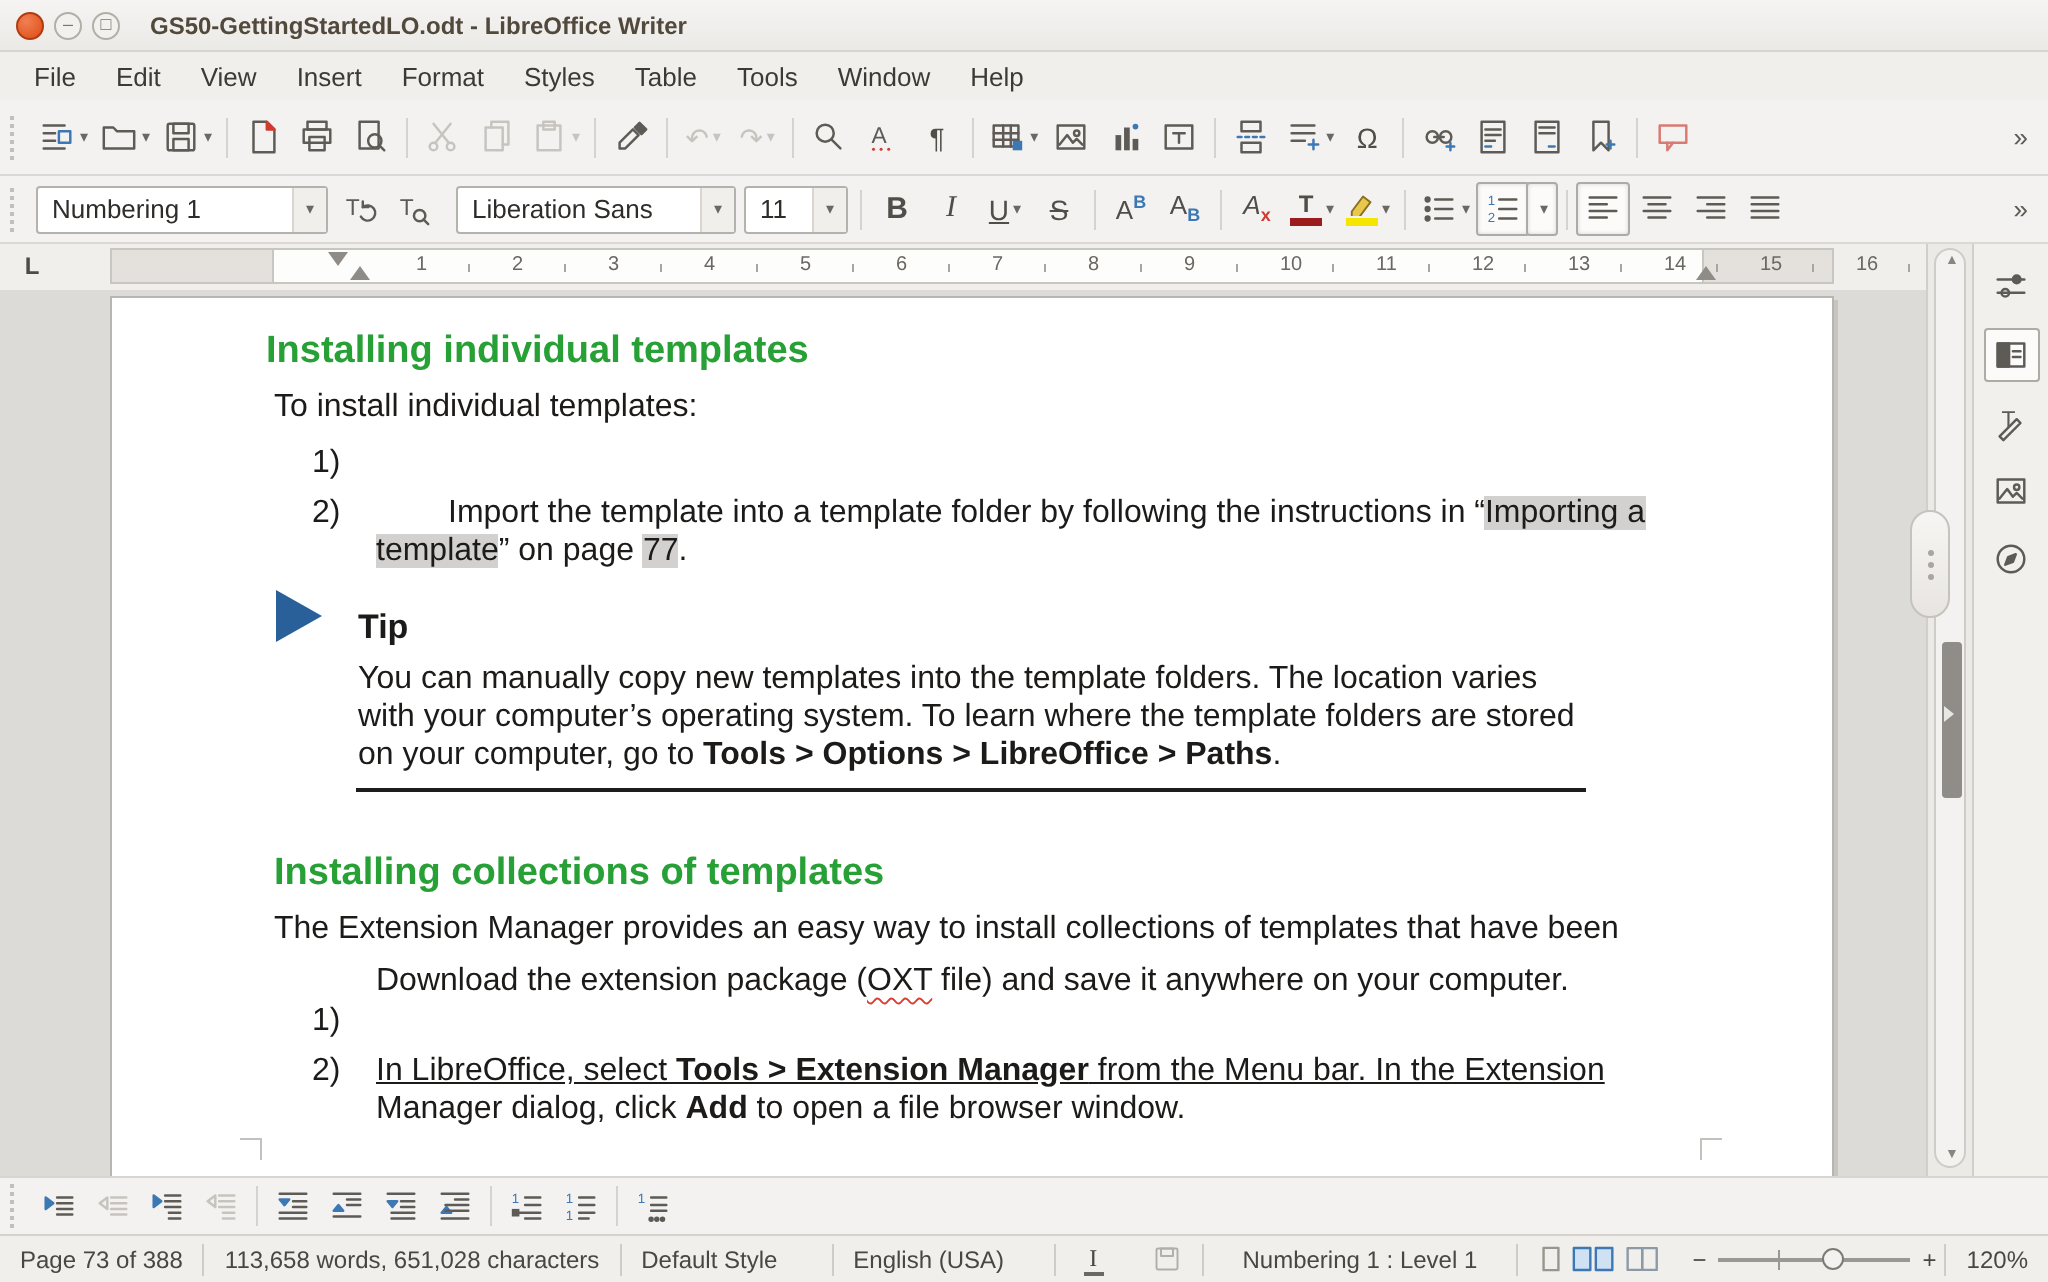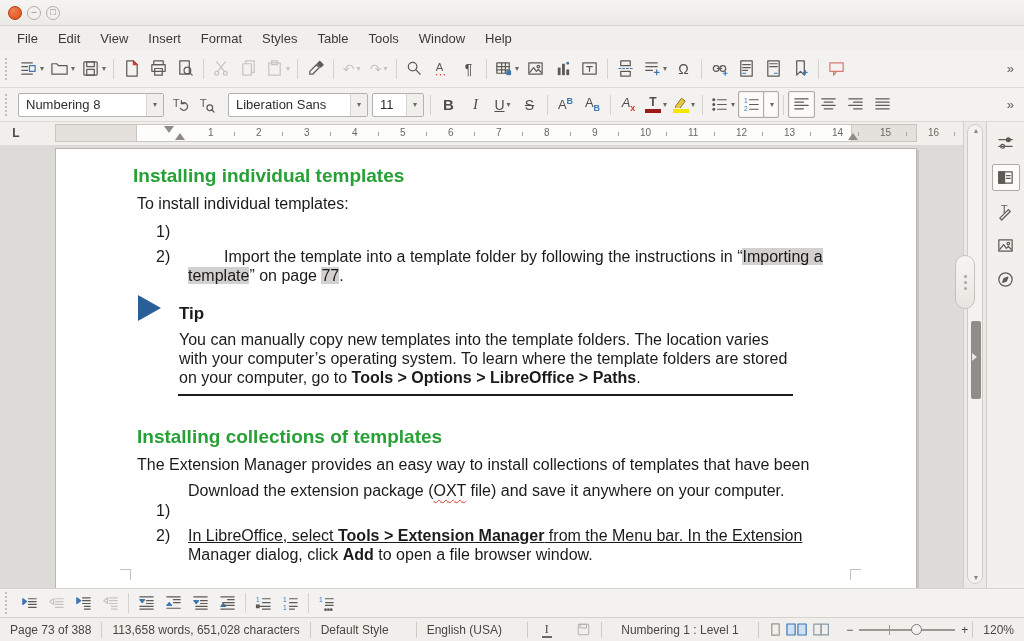--- a/index.html
+++ b/index.html
@@ -119,20 +119,21 @@
   .zmark { position:absolute; left:30px; top:-4px; width:1px; height:10px; background:#9b9792; }
   .viewic { display:flex; gap:4px; align-items:center; }
 </style>
 </head>
 <body>
 
 <div class="titlebar">
   <div class="winbtn close"></div>
   <div class="winbtn">–</div>
   <div class="winbtn">□</div>
+  <div class="titletext">GS50-GettingStartedLO.odt - LibreOffice Writer</div>
 </div>
 
 <div class="menubar">
   <div class="menuitem">File</div>
   <div class="menuitem">Edit</div>
   <div class="menuitem">View</div>
   <div class="menuitem">Insert</div>
   <div class="menuitem">Format</div>
   <div class="menuitem">Styles</div>
   <div class="menuitem">Table</div>
@@ -335,21 +336,21 @@
   </div>
 
   <div class="spacer"></div>
   <div class="overflow">»</div>
 </div>
 
 <div class="toolbar tb2">
   <div class="grip"></div>
 
   <div class="combo" style="width:146px;">
-    <span class="val">Numbering 8</span>
+    <span class="val">Numbering 1</span>
     <span class="arrow">▾</span>
   </div>
   <div class="tbtn">
     <svg class="ic" width="19" height="19" viewBox="0 0 20 20">
         <text x="3" y="13" font-size="12" fill="#5e5b56" stroke="none" font-family="Liberation Sans,sans-serif">T</text>
         <path d="M11 14a4 4 0 1 0 1-5"></path>
         <path d="M12 6v3h3"></path>
       </svg>
   </div>
   <div class="tbtn">

